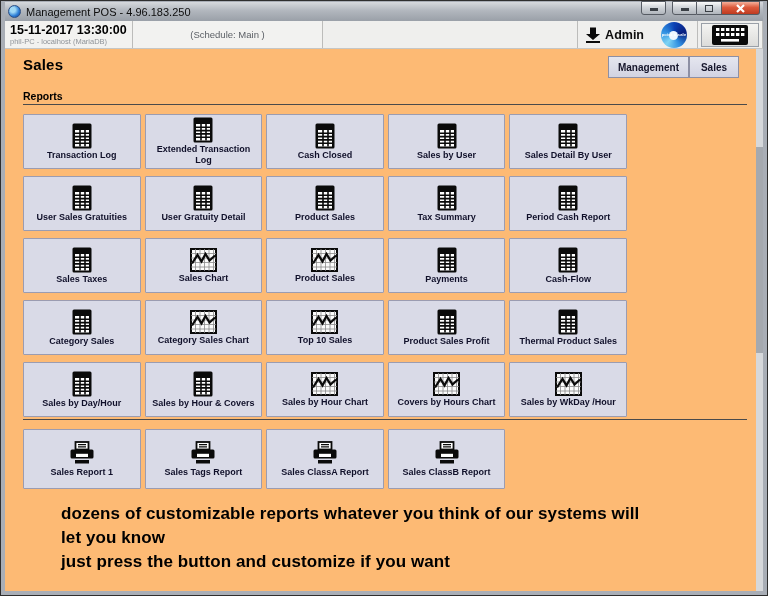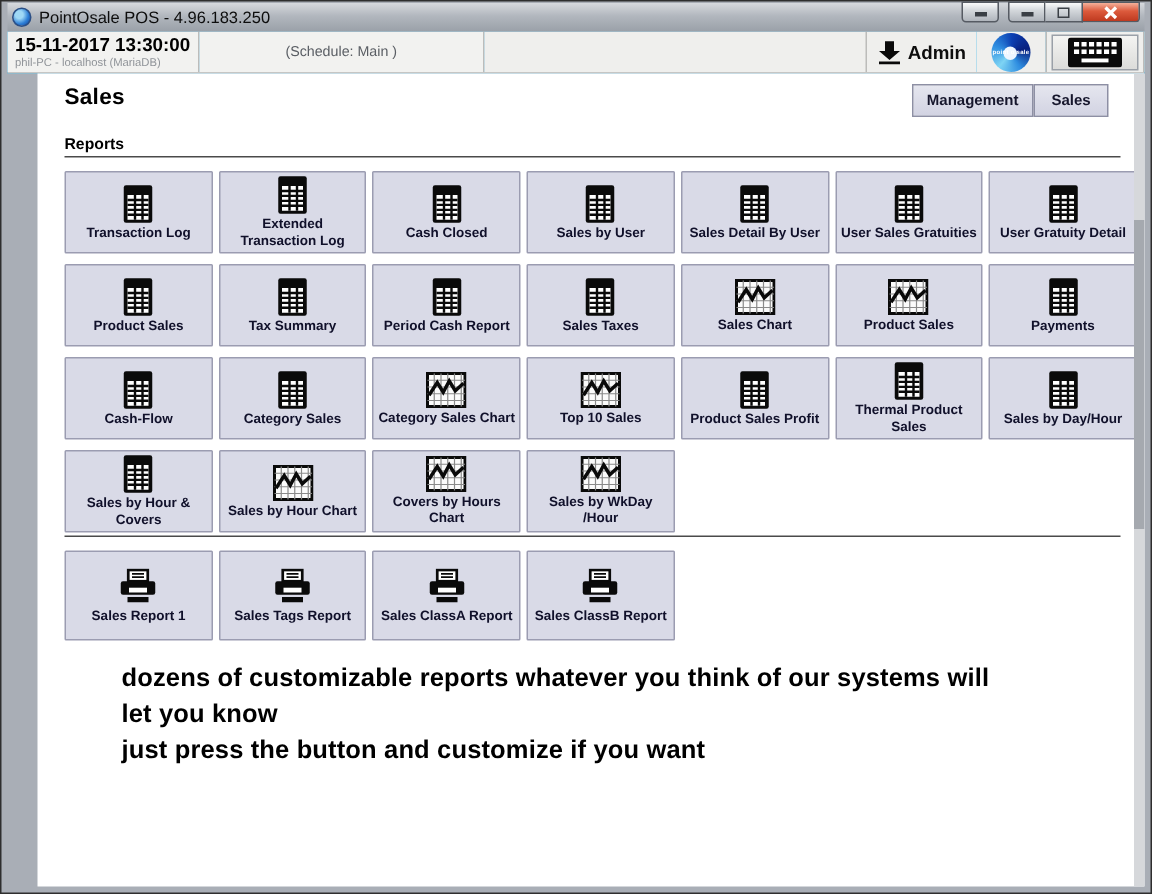--- a/index.html
+++ b/index.html
@@ -72,62 +72,62 @@
     background:#eef6ff; left:8px; top:9px;
   }
   .logo-text { position:relative; font-size:4px; color:#fff; font-weight:bold; letter-spacing:0.2px; }
   .keyboard-cell { width:66px; display:flex; align-items:center; justify-content:center; border-left:1px solid #bcbcba; background:#efefed; }
   .kbd-btn {
     width:58px; height:24px; background:linear-gradient(#f4f4f2,#dcdcda);
     border:1px solid #9aa0a8; display:flex; align-items:center; justify-content:center; padding:0;
   }
   
   .content {
-    flex:1; background:#ffffff; position:relative;
-    padding:0 10px 0 14px; overflow:hidden;margin-left:20px;
+    flex:1; background:#fdba74; position:relative;
+    padding:0 10px 0 14px; overflow:hidden;
   }
   .scroll-rail {
     position:absolute; right:0; top:0; bottom:0; width:7px;
     background:linear-gradient(180deg,#d6d8db 0 18%, #a5a9af 18% 56%, #d6d8db 56%);
   }
   .page-head { display:flex; align-items:flex-start; justify-content:space-between; padding-top:7px; height:33px; }
   .page-title { font-size:15px; font-weight:bold; color:#000; padding-left:4px; letter-spacing:0.2px; }
   .nav-buttons { display:flex; padding-right:14px; }
   .nav-btn {
     min-width:50px; height:22px; padding:0 9px;
     background:linear-gradient(#e5e6ef,#d2d3e2);
     border:1px solid #8d8fa4;
     font-size:10px; font-weight:bold; color:#16162c;
     font-family:"Liberation Sans", sans-serif;
   }
   .section-label { font-size:10.5px; font-weight:bold; color:#000; margin:8px 0 0 4px; }
   .section-line { height:0; border-top:1px solid #4a4a4a; margin:2px 6px 0 4px; }
   .report-grid {
-    display:grid; grid-template-columns:repeat(7, 1fr);
-    gap:7px 4px; width:715px; margin:9px 0 0 4px;
+    display:grid; grid-template-columns:repeat(5, 1fr);
+    gap:7px 4px; width:604px; margin:9px 0 0 4px;
   }
   .report-btn {
     height:55px; padding:2px;
     background:#d9dae7; border:1px solid #9b9cb1; border-radius:1px;
     display:flex; flex-direction:column; align-items:center; justify-content:center; gap:1px;
     font-family:"Liberation Sans", sans-serif;
     font-size:9px; font-weight:bold; color:#10102a; text-align:center; line-height:1.2;
   }
   .thermal-grid .report-btn { height:60px; gap:3px; }
   .report-btn .icon { display:flex; align-items:center; justify-content:center; }
   .annotation { margin:13px 0 0 42px; font-size:17px; font-weight:bold; color:#000; line-height:1.42; letter-spacing:0.1px; }
 </style>
 </head>
 <body>
 
 <div class="window">
 
   <div class="titlebar">
     <span class="app-icon"></span>
-    <span class="title-text">PointOsale POS - 4.96.183.250</span>
+    <span class="title-text">Management POS - 4.96.183.250</span>
     <div class="win-controls">
       <button class="win-btn">
         <span class="glyph-dash"></span>
       </button>
       <div class="win-group">
         <button class="win-btn">
           <span class="glyph-dash"></span>
         </button>
         <button class="win-btn">
           <span class="glyph-box"></span>

